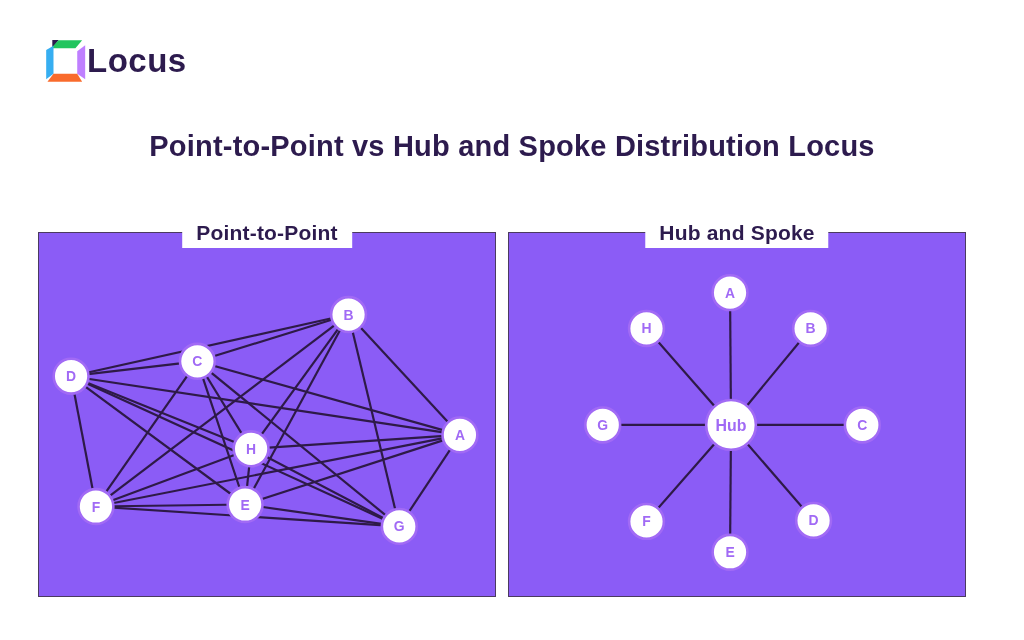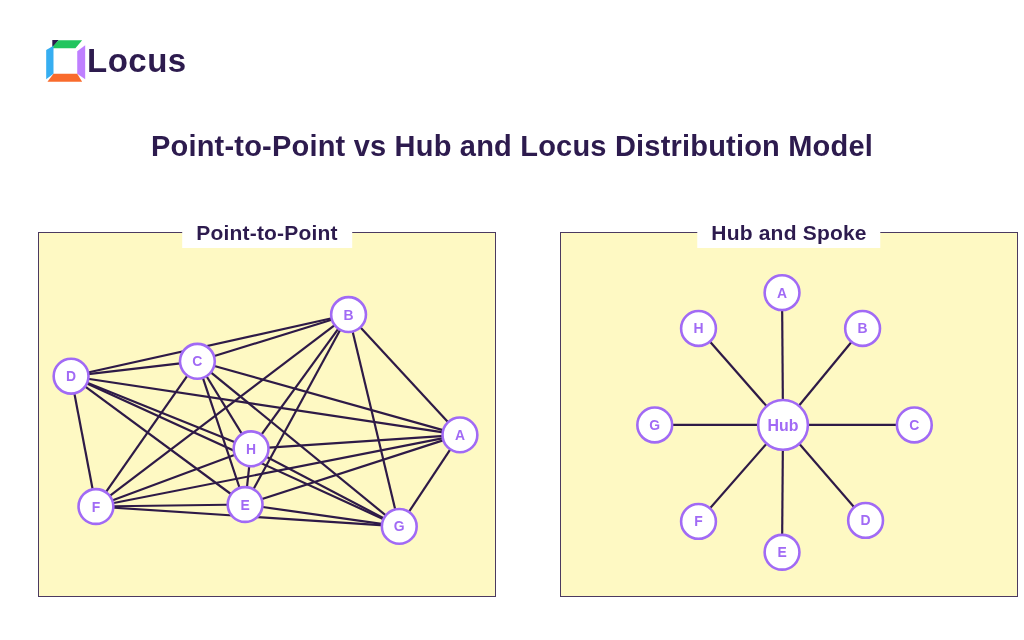--- a/index.html
+++ b/index.html
@@ -34,24 +34,24 @@
     font-weight: bold;
     color: #2D1B4E;
     letter-spacing: 0.2px;
   }
   .panel {
     position: absolute;
     top: 232px;
     width: 458px;
     height: 365px;
     border: 1.6px solid #4B3A60;
-    background: #fef9c3;
+    background: #8b5cf6;
   }
   .panel.left  { left: 38px; }
-  .panel.right { left: 560px; }
+  .panel.right { left: 508px; }
   .panel-title {
     position: absolute;
     top: -16px;
     left: 50%;
     transform: translateX(-50%);
     background: #ffffff;
     padding: 0 14px;
     font-size: 21px;
     font-weight: bold;
     color: #2D1B4E;
@@ -79,21 +79,21 @@
   <svg width="42" height="46" viewBox="0 0 46 48">
     <polygon points="8,1 15,1 8,10" fill="#2D1B4E"></polygon>
     <polygon points="14.7,1.3 40.7,1.3 33.3,10 6.7,10" fill="#22C55E"></polygon>
     <polygon points="1.3,12 9.3,7.3 9.3,38 1.3,44" fill="#36AEF1"></polygon>
     <polygon points="35.3,13.3 44,6.7 44,44 35.3,38" fill="#BF7FFF"></polygon>
     <polygon points="9.3,38 35.3,38 40.7,46.7 2.7,46.7" fill="#F96B2C"></polygon>
   </svg>
   <span class="logo-text">Locus</span>
 </div>
 
-<h1 class="main-title">Point-to-Point vs Hub and Locus Distribution Model</h1>
+<h1 class="main-title">Point-to-Point vs Hub and Spoke Distribution Locus</h1>
 
 <section class="panel left">
   <span class="panel-title">Point-to-Point</span>
   <svg class="graph-svg" viewBox="0 0 458 365">
       <line x1="423" y1="203" x2="311" y2="82" stroke="#2E1A47" stroke-width="2.2"></line>
       <line x1="423" y1="203" x2="159" y2="129" stroke="#2E1A47" stroke-width="2.2"></line>
       <line x1="423" y1="203" x2="32" y2="144" stroke="#2E1A47" stroke-width="2.2"></line>
       <line x1="423" y1="203" x2="207" y2="273" stroke="#2E1A47" stroke-width="2.2"></line>
       <line x1="423" y1="203" x2="57" y2="275" stroke="#2E1A47" stroke-width="2.2"></line>
       <line x1="423" y1="203" x2="362" y2="295" stroke="#2E1A47" stroke-width="2.2"></line>

